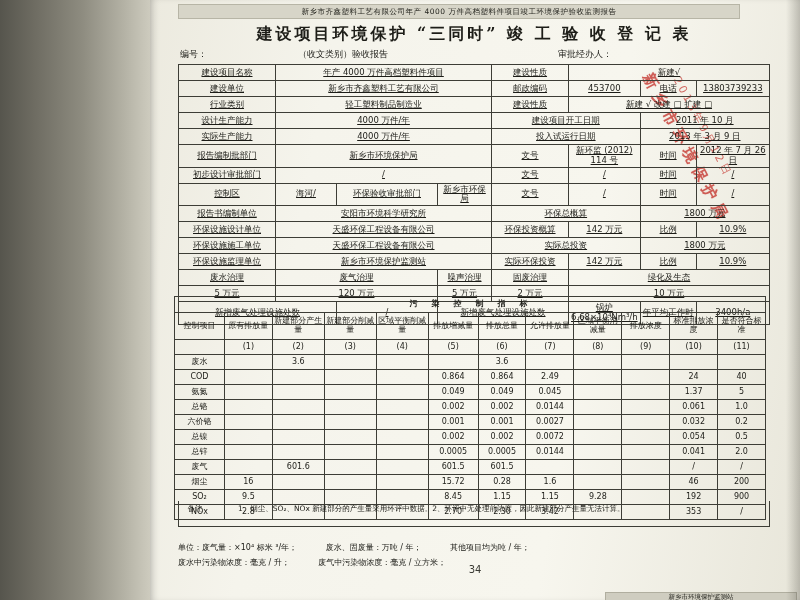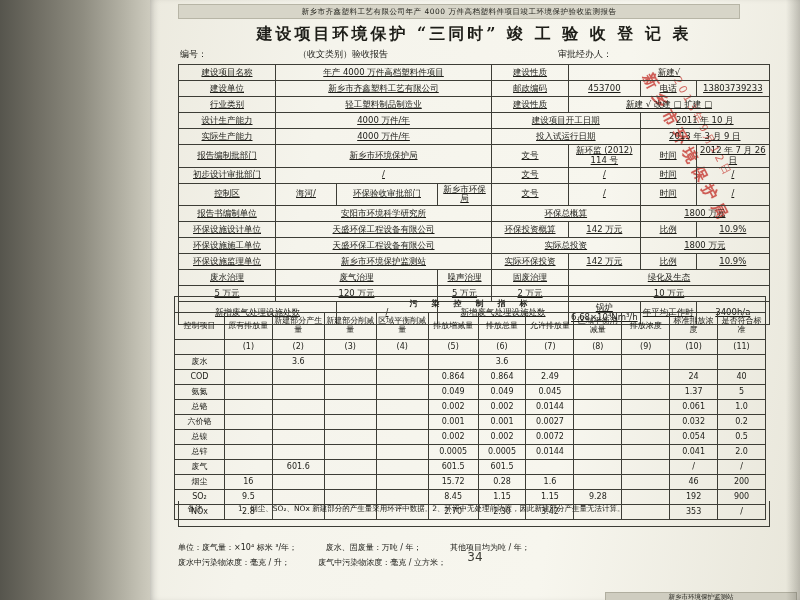--- a/index.html
+++ b/index.html
@@ -86,22 +86,22 @@
   .remark .rlabel{float:left;width:26px;text-align:center;font-weight:normal;}
   .remark .rbody{margin-left:30px;text-align:left;}
   .units{
     position:absolute;left:28px;top:540px;width:592px;
     font-size:8px;color:#1c1c17;line-height:1.9;
   }
   .units .row1{display:block;}
   .units .row2{display:block;}
   .units span.u{margin-right:26px;}
   .pagenum{
-    position:absolute;left:0;top:550px;width:650px;text-align:center;
-    font-size:12px;color:#3a3a33;
+    position:absolute;left:0;top:564px;width:650px;text-align:center;
+    font-size:10px;color:#3a3a33;
   }
   .footstamp{
     position:absolute;left:455px;top:592px;width:190px;height:8px;
     background:#cfcdc0;border:1px solid #b0ae9f;
     font-size:6.5px;line-height:8px;text-align:center;color:#24241e;
   }
   
   .seal{
     position:absolute;left:505px;top:70px;
     transform:rotate(62deg);transform-origin:0 0;

